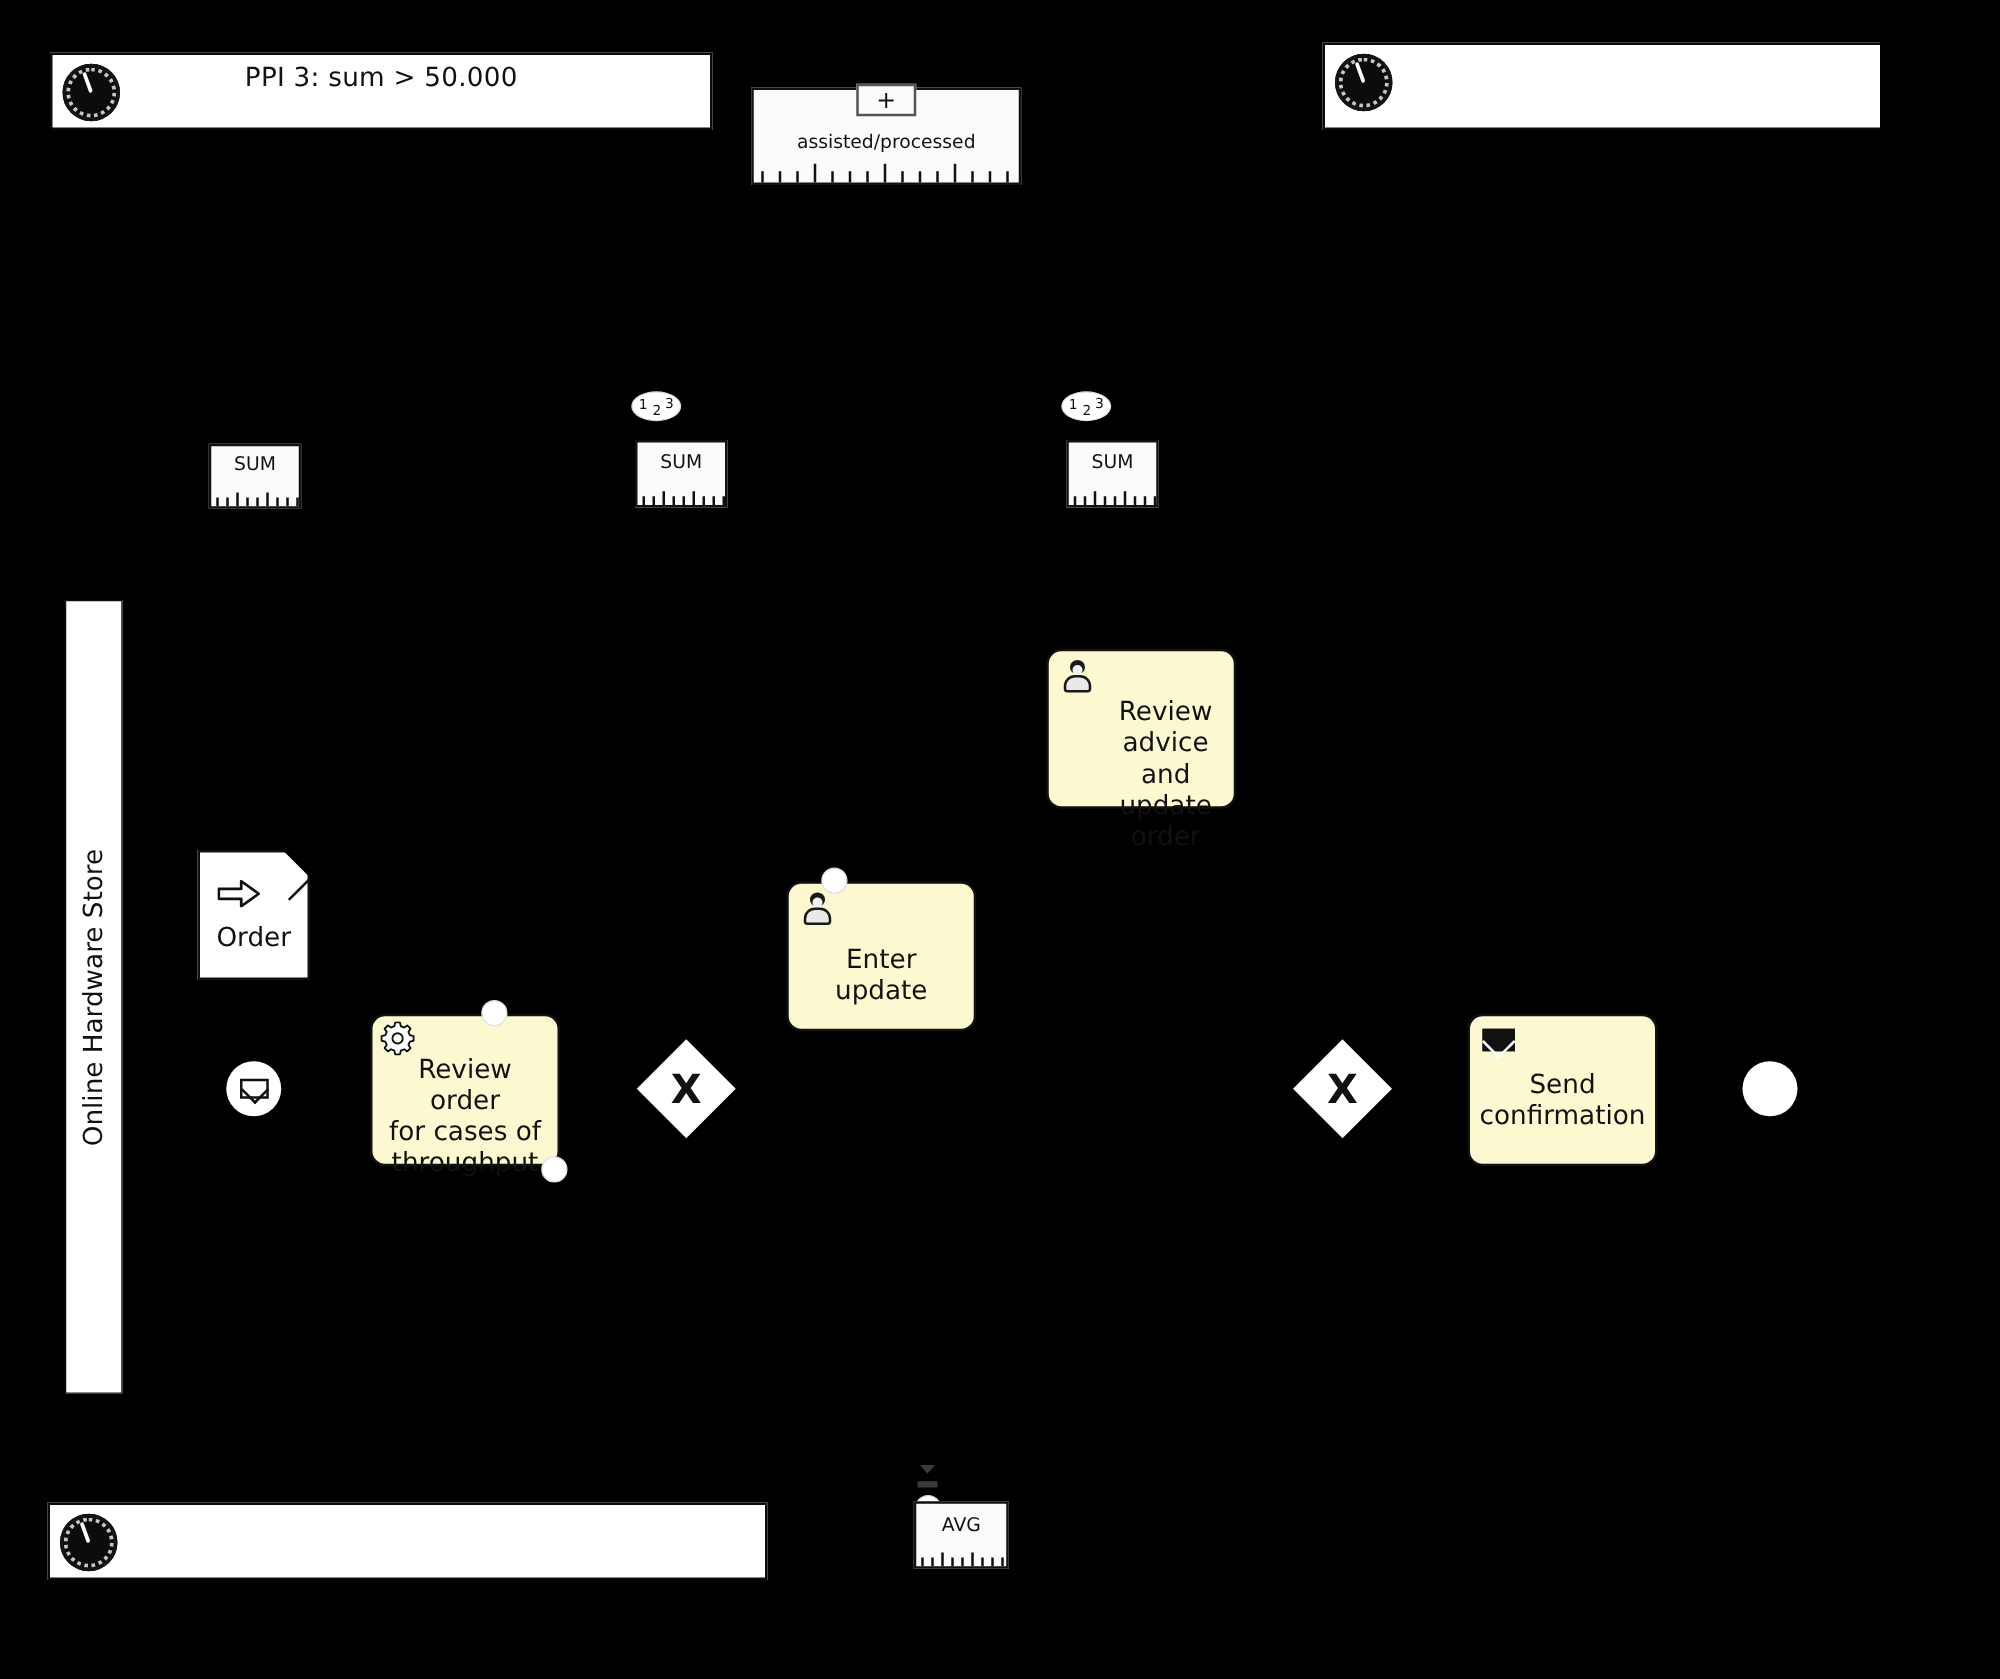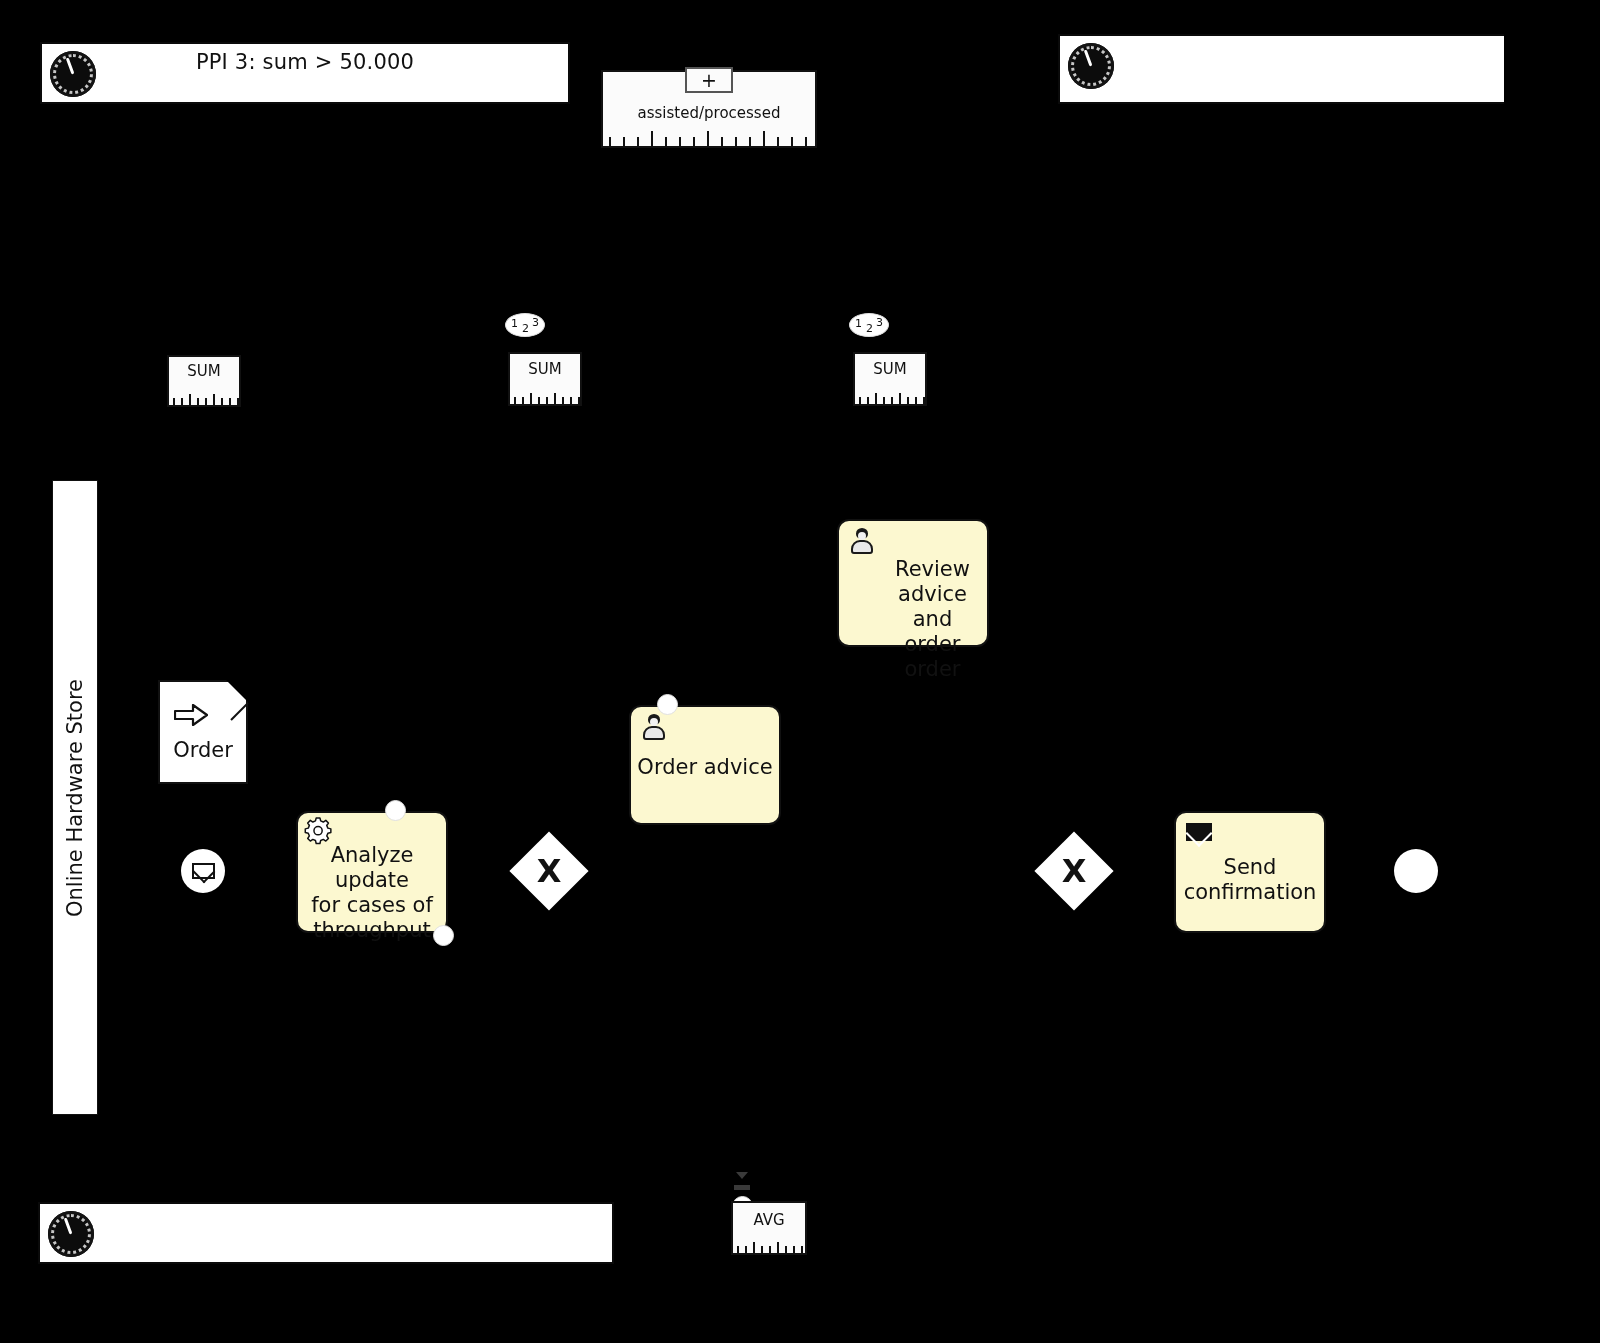--- a/index.html
+++ b/index.html
@@ -436,56 +436,56 @@
   <div class="start-event" style="left:181px; top:849px;">
     <div class="start-env"></div>
   </div>
 
   <div class="task" style="left:296px; top:811px; width:152px; height:122px;">
     <svg class="gear-glyph" style="left:6px; top:4px;" viewBox="0 0 30 30">
       <path d="M12 1 L16 1 L16.8 4.2 L19.6 5.4 L22.3 3.6 L25.1 6.4 L23.3 9.1 L24.5 11.9 L27.7 12.7 L27.7 16.7 L24.5 17.5 L23.3 20.3 L25.1 23 L22.3 25.8 L19.6 24 L16.8 25.2 L16 28.4 L12 28.4 L11.2 25.2 L8.4 24 L5.7 25.8 L2.9 23 L4.7 20.3 L3.5 17.5 L0.3 16.7 L0.3 12.7 L3.5 11.9 L4.7 9.1 L2.9 6.4 L5.7 3.6 L8.4 5.4 L11.2 4.2 Z" fill="#ffffff" stroke="#111111" stroke-width="1.6" stroke-linejoin="round"></path>
       <circle cx="14" cy="14.7" r="4.4" fill="#ffffff" stroke="#111111" stroke-width="1.6"></circle>
     </svg>
     <div class="task-label" style="top:30px;">
-      <div>Analyze update</div>
+      <div>Review order</div>
       <div>for cases of</div>
       <div>throughput</div>
     </div>
   </div>
   <div class="attach-dot" style="left:385px; top:800px;"></div>
   <div class="attach-dot" style="left:433px; top:925px;"></div>
 
   <div class="gateway" style="left:521px; top:843px;"></div>
   <div class="gateway-x" style="left:521px; top:843px;">X</div>
 
   <div class="task" style="left:629px; top:705px; width:152px; height:120px;">
     <div class="task-icon">
       <div class="user-glyph">
         <div class="head"></div>
         <div class="face"></div>
         <div class="body"></div>
       </div>
     </div>
     <div class="task-label" style="top:48px;">
-      <div>Order advice</div>
+      <div>Enter update</div>
     </div>
   </div>
   <div class="attach-dot" style="left:657px; top:694px;"></div>
 
   <div class="task" style="left:837px; top:519px; width:152px; height:128px;">
     <div class="task-icon">
       <div class="user-glyph">
         <div class="head"></div>
         <div class="face"></div>
         <div class="body"></div>
       </div>
     </div>
     <div class="task-label" style="top:36px;margin-left:39px;">
       <div>Review advice</div>
-      <div>and order</div>
+      <div>and update</div>
       <div>order</div>
     </div>
   </div>
 
   <div class="gateway" style="left:1046px; top:843px;"></div>
   <div class="gateway-x" style="left:1046px; top:843px;">X</div>
 
   <div class="task" style="left:1174px; top:811px; width:152px; height:122px;">
     <div class="task-icon">
       <div class="env-glyph"></div>

